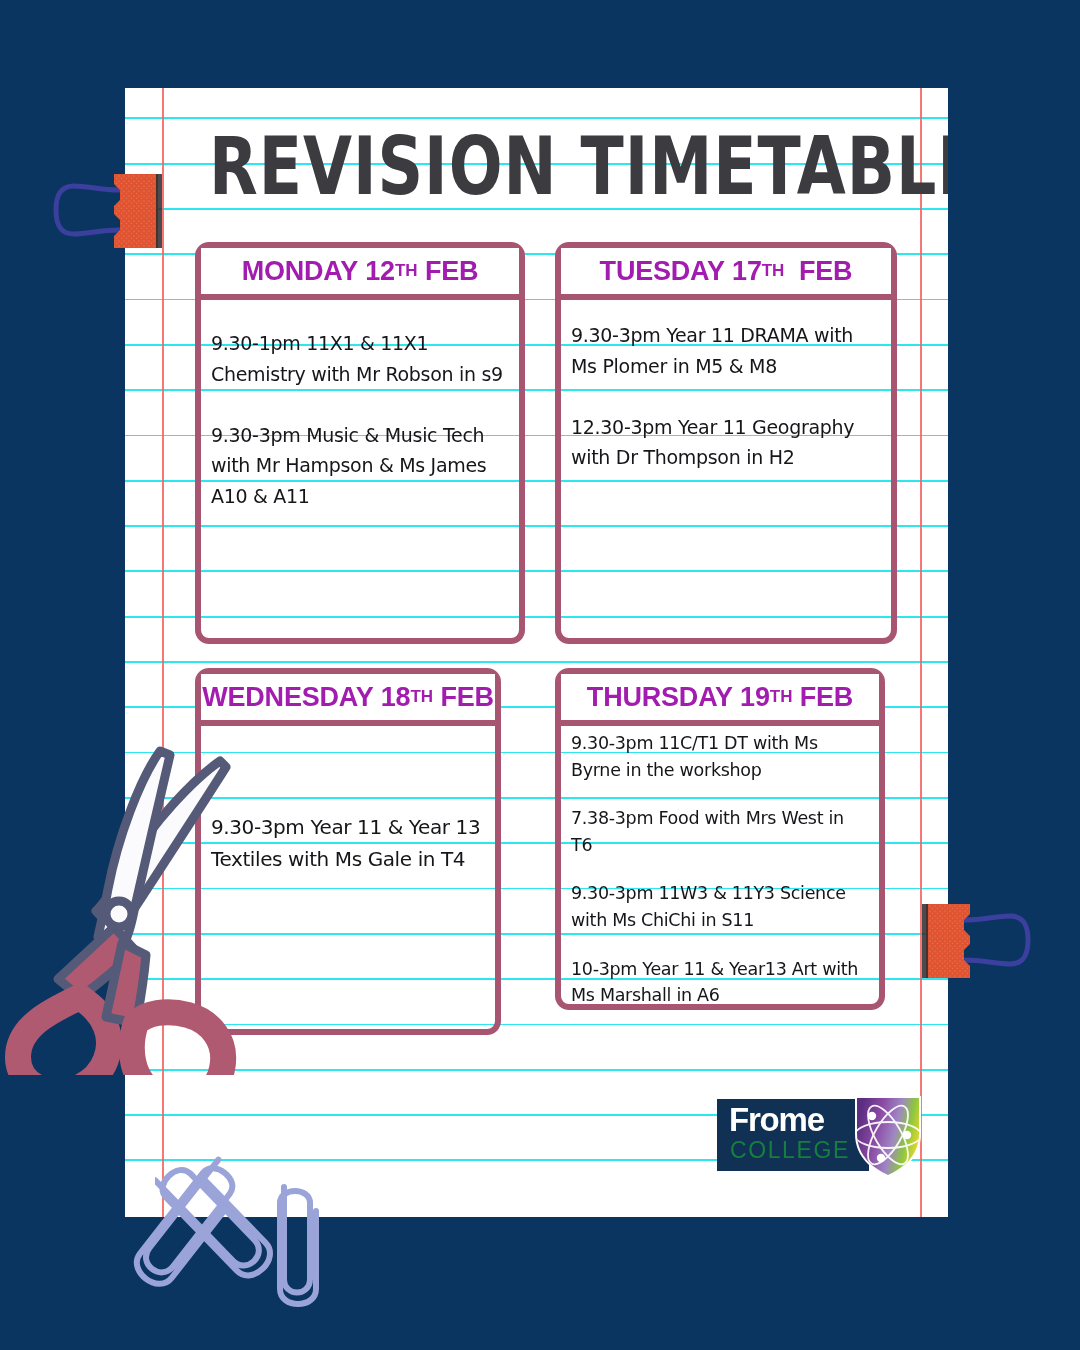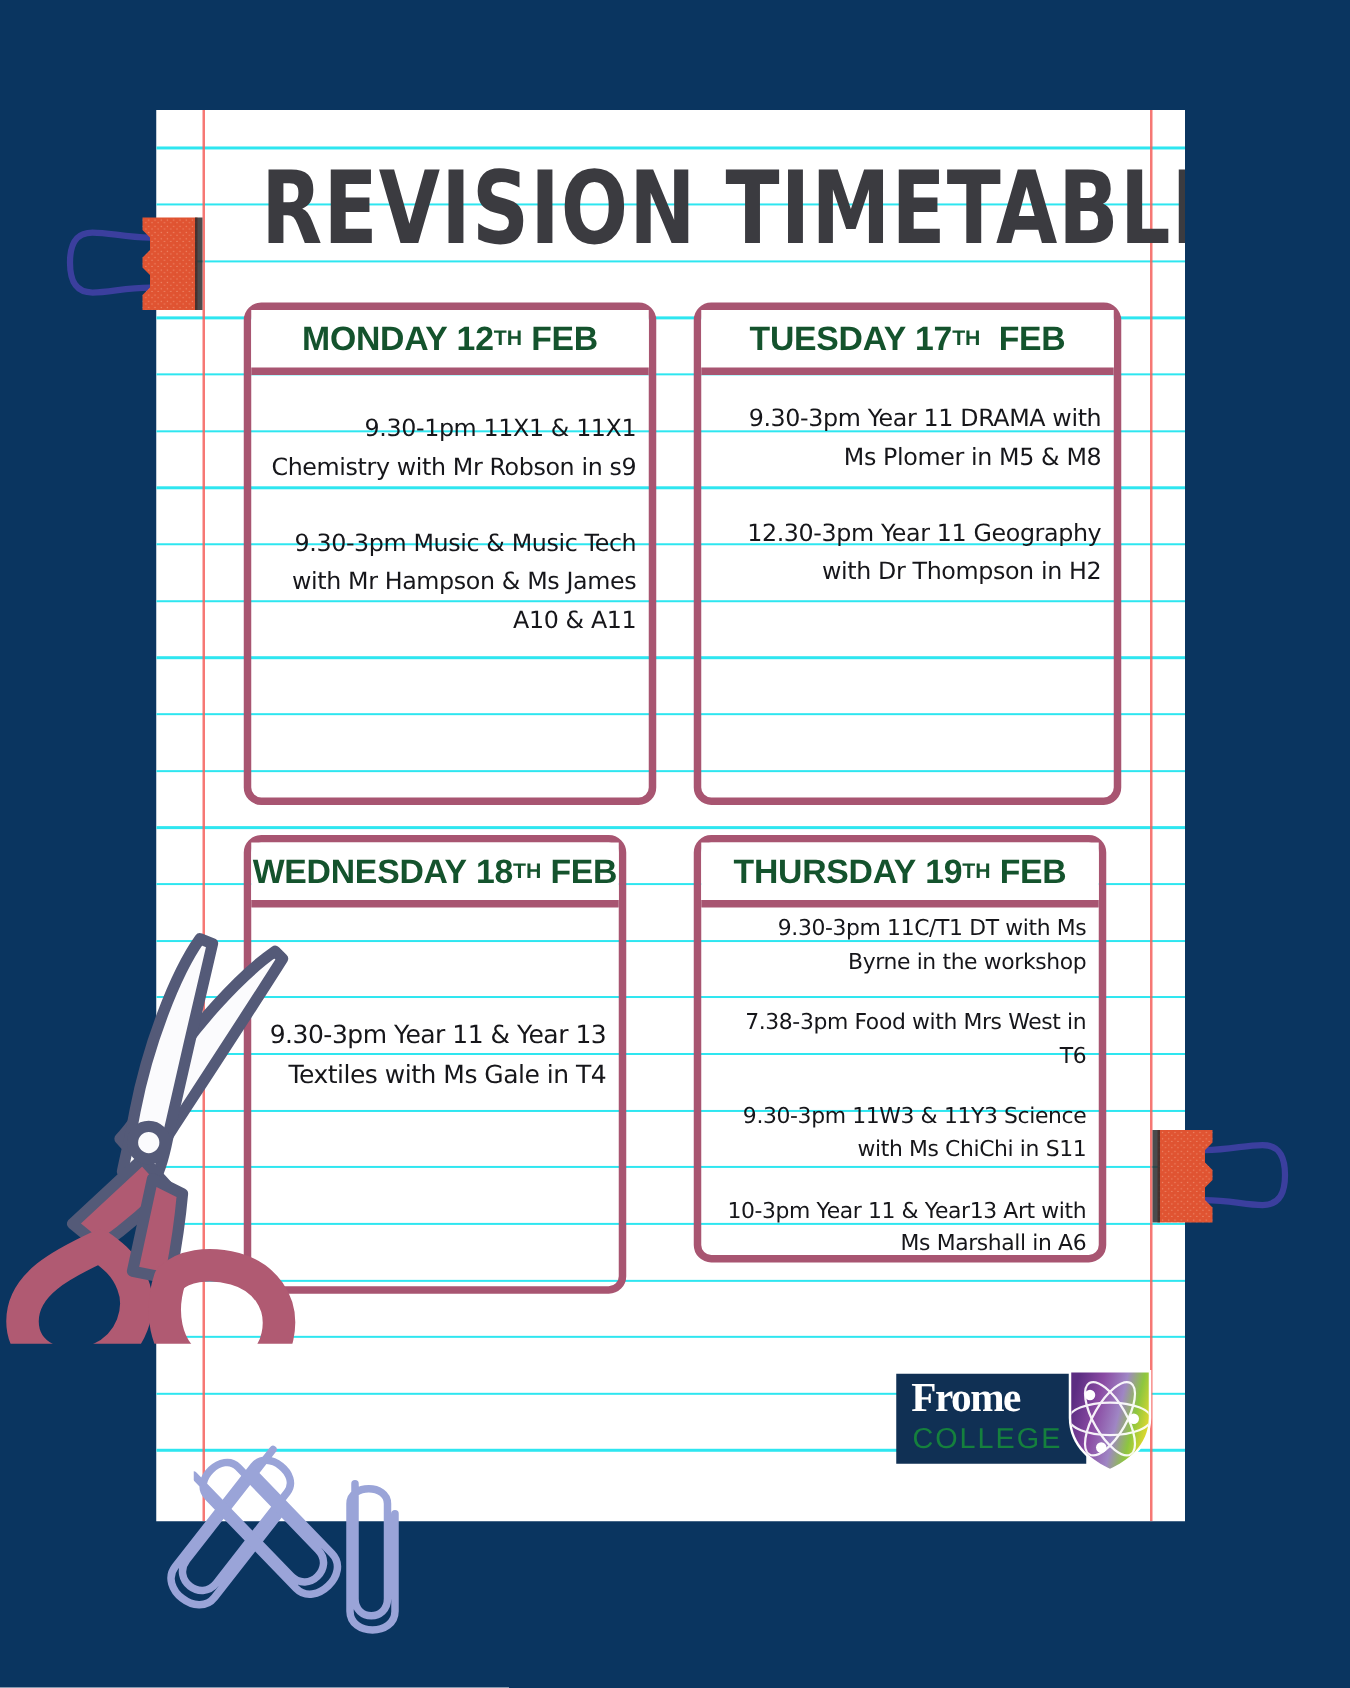--- a/index.html
+++ b/index.html
@@ -84,37 +84,37 @@
     height: 52px;
     border-bottom: 6px solid #a85571;
     background: #ffffff;
     display: flex;
     align-items: center;
     justify-content: center;
     font-family: "Liberation Sans", sans-serif;
     font-weight: 700;
     font-size: 27px;
     letter-spacing: -.2px;
-    color: #14532d;
+    color: #a21caf;
     white-space: nowrap;
   }
   .card-head .ord {
     font-size: 17px;
     vertical-align: super;
     line-height: 0;
     letter-spacing: 0;
   }
 
   .card-body {
     padding: 24px 10px;
     font-family: "DejaVu Sans", sans-serif;
     font-size: 19px;
     line-height: 1.62;
     color: #16161a;
-    text-align: right;
+    text-align: left;
     letter-spacing: -.3px;
   }
   .entry { margin-bottom: 30px; }
   .entry:last-child { margin-bottom: 0; }
 
   
   #card-mon .card-body { padding-top: 28px; }
   
   #card-tue .card-body { padding-top: 20px; }
   
@@ -142,21 +142,21 @@
   }
   #logo-block {
     position: absolute;
     left: 0; top: 8px;
     width: 152px; height: 72px;
     background: #103054;
   }
   #logo-frome {
     position: absolute;
     left: 12px; top: 12px;
-    font-family: Liberation Serif, serif;
+    font-family: Liberation Sans, sans-serif;
     font-weight: 700;
     font-size: 33px;
     color: #ffffff;
     letter-spacing: -1.2px;
     line-height: 1;
   }
   #logo-college {
     position: absolute;
     left: 13px; top: 48px;
     font-family: "Liberation Sans", sans-serif;

